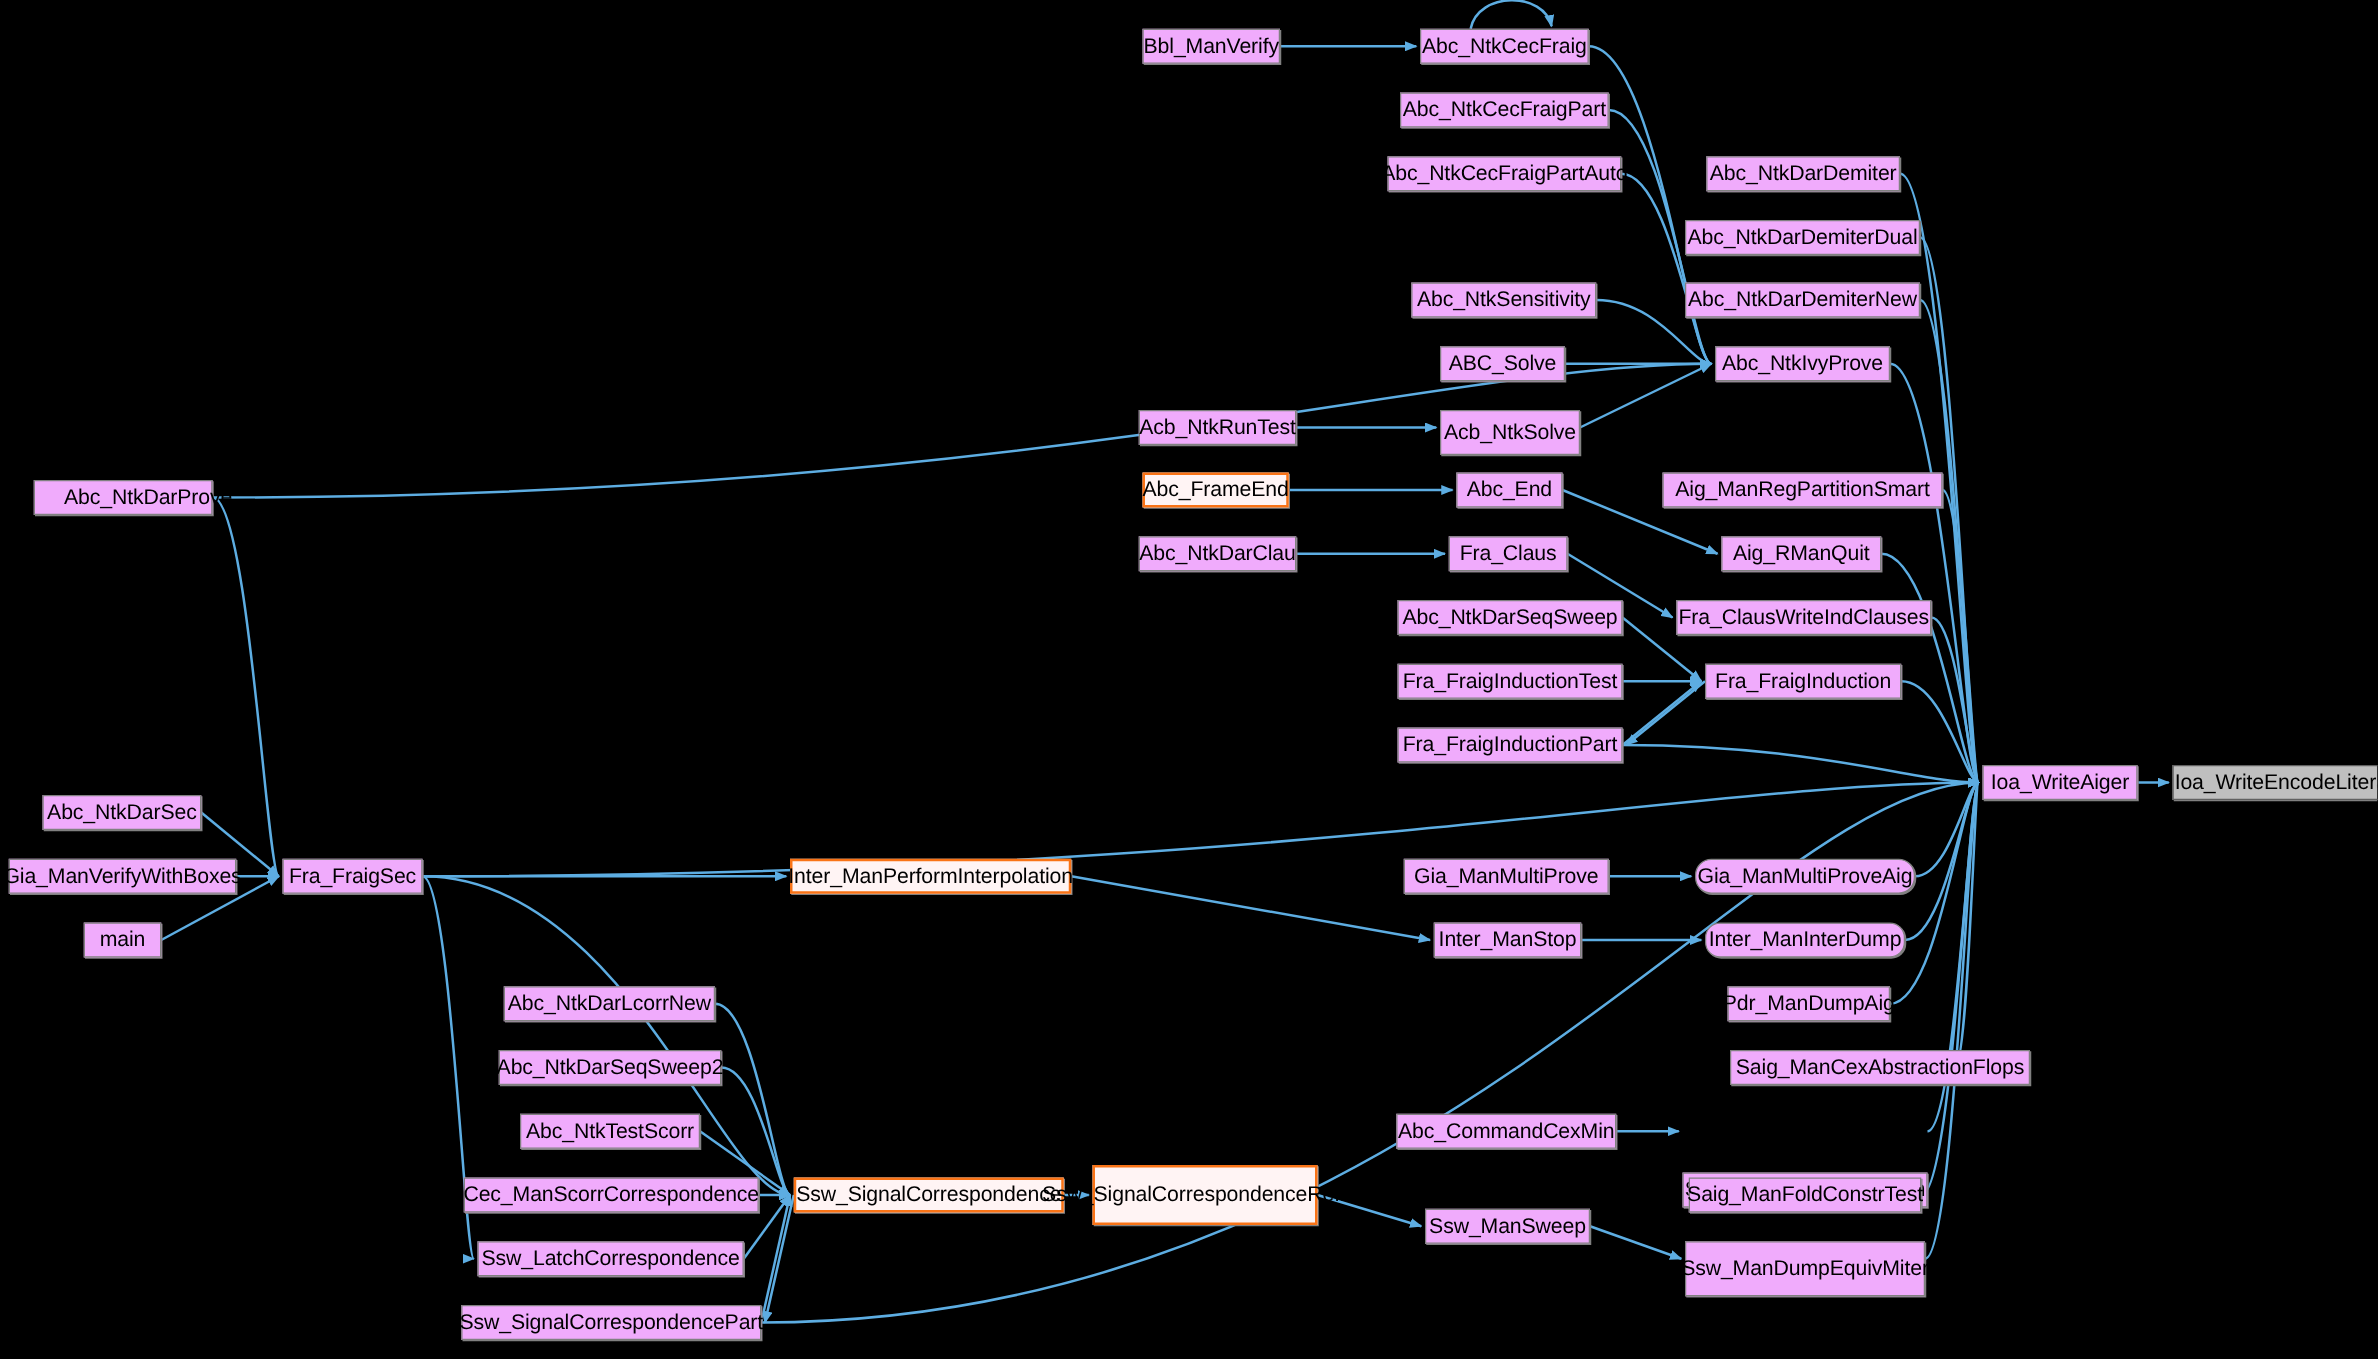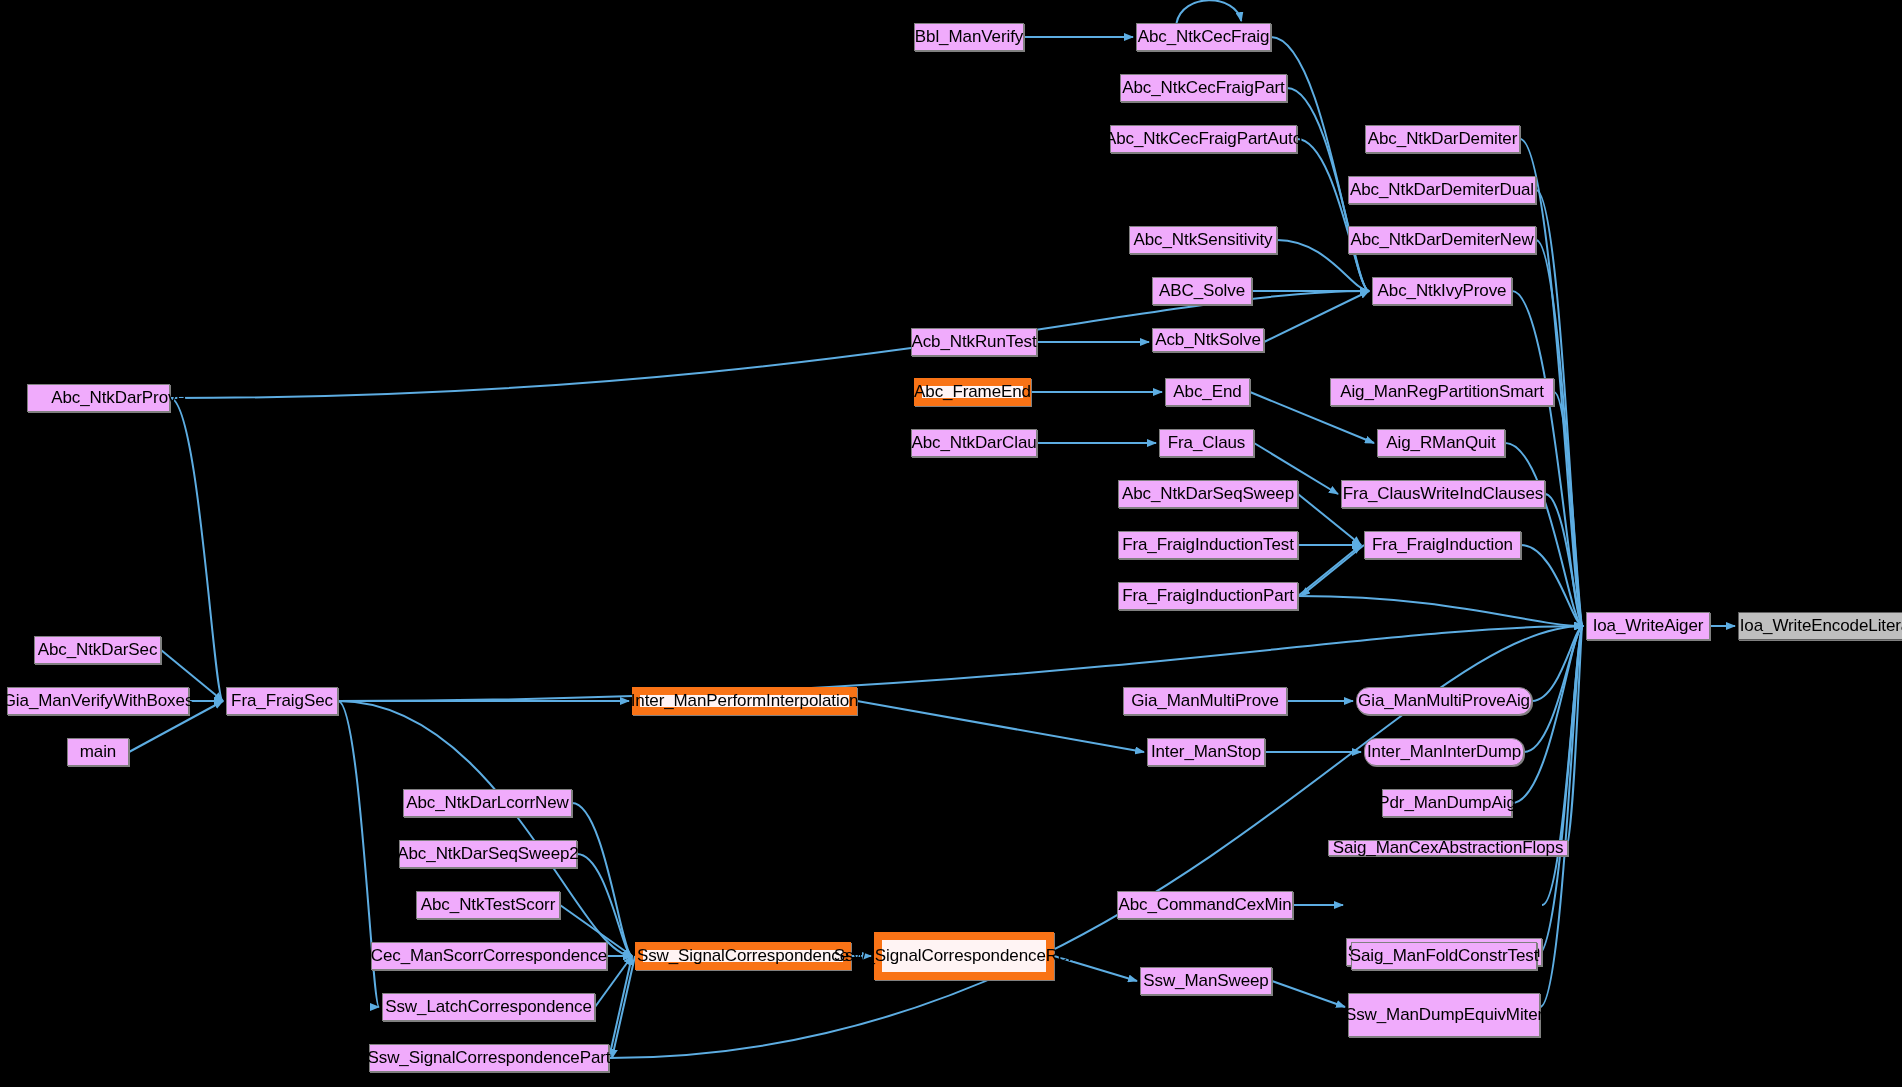--- a/index.html
+++ b/index.html
@@ -36,21 +36,21 @@
     color: #000000;
     background: #f0abfc;
     border: 1px solid #808080;
     box-shadow: 1px 1px 0 0 #808080;
     white-space: nowrap;
     letter-spacing: -0.1px;
     padding: 0 7px;
     z-index: 3;
   }
   .gnode.highlight {
-    border: 8px solid #f97316;
+    border: 2px solid #f97316;
     background: #fff4f4;
     box-shadow: 1px 1px 0 0 #808080;
   }
   .gnode.current {
     background: #bfbfbf;
     border: 1px solid #606060;
   }
   .gnode.wrap {
     white-space: normal;
     line-height: 1.15;
@@ -132,21 +132,21 @@
       <div class="gnode" style="left: 1136px; top: 23px; width: 135px; height: 28px;">Abc_NtkCecFraig</div>
       <div class="gnode" style="left: 1120px; top: 74px; width: 167px; height: 28px;">Abc_NtkCecFraigPart</div>
       <div class="gnode" style="left: 1110px; top: 125px; width: 187px; height: 28px;">Abc_NtkCecFraigPartAuto</div>
       <div class="gnode" style="left: 1365px; top: 125px; width: 155px; height: 28px;">Abc_NtkDarDemiter</div>
       <div class="gnode" style="left: 1348px; top: 176px; width: 188px; height: 28px;">Abc_NtkDarDemiterDual</div>
       <div class="gnode" style="left: 1129px; top: 226px; width: 148px; height: 28px;">Abc_NtkSensitivity</div>
       <div class="gnode" style="left: 1348px; top: 226px; width: 188px; height: 28px;">Abc_NtkDarDemiterNew</div>
       <div class="gnode" style="left: 1152px; top: 277px; width: 100px; height: 28px;">ABC_Solve</div>
       <div class="gnode" style="left: 1372px; top: 277px; width: 140px; height: 28px;">Abc_NtkIvyProve</div>
       <div class="gnode" style="left: 911px; top: 328px; width: 126px; height: 28px;">Acb_NtkRunTest</div>
-      <div class="gnode" style="left: 1152px; top: 328px; width: 112px; height: 24px;">Acb_NtkSolve</div>
+      <div class="gnode" style="left: 1152px; top: 328px; width: 112px; height: 36px;">Acb_NtkSolve</div>
       <div class="gnode highlight" style="left: 914px; top: 378px; width: 117px; height: 28px;">Abc_FrameEnd</div>
       <div class="gnode" style="left: 1165px; top: 378px; width: 85px; height: 28px;">Abc_End</div>
       <div class="gnode" style="left: 1330px; top: 378px; width: 224px; height: 28px;">Aig_ManRegPartitionSmart</div>
       <div class="gnode" style="left: 911px; top: 429px; width: 126px; height: 28px;">Abc_NtkDarClau</div>
       <div class="gnode" style="left: 1159px; top: 429px; width: 95px; height: 28px;">Fra_Claus</div>
       <div class="gnode" style="left: 1377px; top: 429px; width: 128px; height: 28px;">Aig_RManQuit</div>
       <div class="gnode" style="left: 1118px; top: 480px; width: 180px; height: 28px;">Abc_NtkDarSeqSweep</div>
       <div class="gnode" style="left: 1341px; top: 480px; width: 204px; height: 28px;">Fra_ClausWriteIndClauses</div>
       <div class="gnode" style="left: 1118px; top: 531px; width: 180px; height: 28px;">Fra_FraigInductionTest</div>
       <div class="gnode" style="left: 1364px; top: 531px; width: 157px; height: 28px;">Fra_FraigInduction</div>
@@ -158,21 +158,21 @@
       <div class="gnode" style="left: 7px; top: 687px; width: 182px; height: 28px;">Gia_ManVerifyWithBoxes</div>
       <div class="gnode" style="left: 67px; top: 738px; width: 62px; height: 28px;">main</div>
       <div class="gnode" style="left: 226px; top: 687px; width: 112px; height: 28px;">Fra_FraigSec</div>
       <div class="gnode highlight" style="left: 632px; top: 687px; width: 225px; height: 28px;">Inter_ManPerformInterpolation</div>
       <div class="gnode" style="left: 1123px; top: 687px; width: 164px; height: 28px;">Gia_ManMultiProve</div>
       <div class="gnode" style="left: 1356px; top: 687px; width: 176px; height: 28px; border-radius: 13px;">Gia_ManMultiProveAig</div>
       <div class="gnode" style="left: 1147px; top: 738px; width: 118px; height: 28px;">Inter_ManStop</div>
       <div class="gnode" style="left: 1364px; top: 738px; width: 160px; height: 28px; border-radius: 12px;">Inter_ManInterDump</div>
       <div class="gnode" style="left: 1382px; top: 789px; width: 130px; height: 28px;">Pdr_ManDumpAig</div>
       <div class="gnode" style="left: 403px; top: 789px; width: 169px; height: 28px;">Abc_NtkDarLcorrNew</div>
-      <div class="gnode" style="left: 1328px; top: 840px; width: 240px; height: 16px;">Saig_ManCexAbstractionFlops</div>
+      <div class="gnode" style="left: 1384px; top: 840px; width: 240px; height: 28px;">Saig_ManCexAbstractionFlops</div>
       <div class="gnode" style="left: 399px; top: 840px; width: 178px; height: 28px;">Abc_NtkDarSeqSweep2</div>
       <div class="gnode" style="left: 416px; top: 891px; width: 144px; height: 28px;">Abc_NtkTestScorr</div>
       <div class="gnode" style="left: 1117px; top: 891px; width: 176px; height: 28px;">Abc_CommandCexMin</div>
       <div class="gnode" style="left: 1346px; top: 891px; width: 196px; height: 28px; margin-top: 47px;">Saig_ManCexMinPerform</div>
       <div class="gnode" style="left: 371px; top: 942px; width: 236px; height: 28px;">Cec_ManScorrCorrespondence</div>
       <div class="gnode highlight" style="left: 635px; top: 942px; width: 216px; height: 28px;">Ssw_SignalCorrespondence</div>
       <div class="gnode highlight wrap" style="left: 874px; top: 932px; width: 180px; height: 48px;">
         <span>Ssw_SignalCorrespondence</span>
         <br>
         <span>Refine</span>

